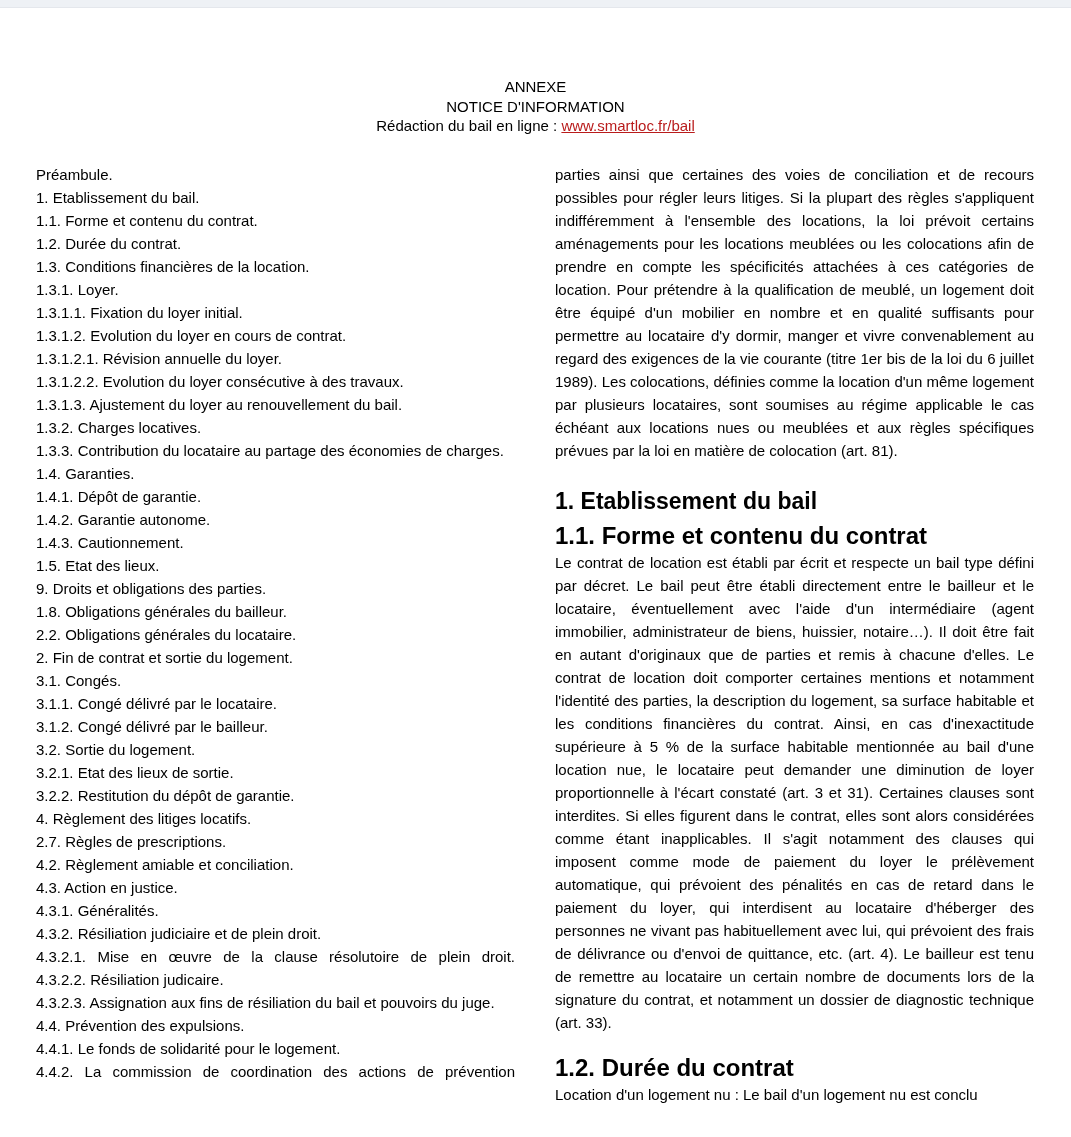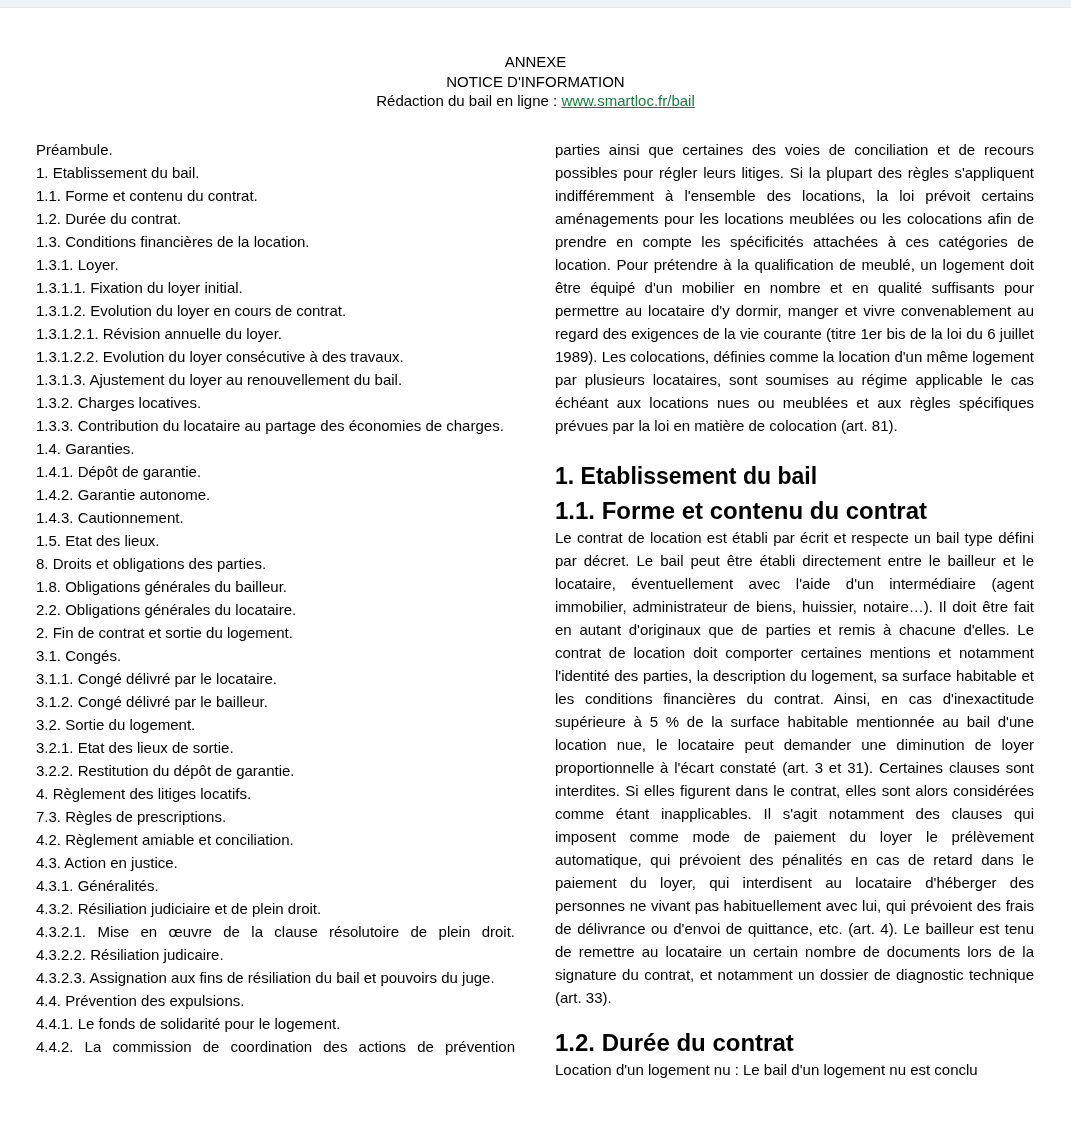--- a/index.html
+++ b/index.html
@@ -10,27 +10,27 @@
     background: #ffffff;
     color: #000000;
     font-family: "Liberation Sans", sans-serif;
   }
   .top-strip {
     height: 7px;
     background: #eef1f5;
     border-bottom: 1px solid #e4e7ec;
   }
   .doc-header {
-    margin-top: 44px;
+    margin-top: 69px;
     text-align: center;
     font-size: 15px;
     line-height: 19.5px;
   }
   .link {
-    color: #15803d;
+    color: #b91c1c;
     text-decoration: underline;
     cursor: pointer;
   }
   .columns {
     display: flex;
     gap: 40px;
     margin: 27px 37px 0 36px;
   }
   .col {
     flex: 1;
@@ -83,32 +83,32 @@
       <div class="toc-item">1.3.1.2.1. Révision annuelle du loyer.</div>
       <div class="toc-item">1.3.1.2.2. Evolution du loyer consécutive à des travaux.</div>
       <div class="toc-item">1.3.1.3. Ajustement du loyer au renouvellement du bail.</div>
       <div class="toc-item">1.3.2. Charges locatives.</div>
       <div class="toc-item">1.3.3. Contribution du locataire au partage des économies de charges.</div>
       <div class="toc-item">1.4. Garanties.</div>
       <div class="toc-item">1.4.1. Dépôt de garantie.</div>
       <div class="toc-item">1.4.2. Garantie autonome.</div>
       <div class="toc-item">1.4.3. Cautionnement.</div>
       <div class="toc-item">1.5. Etat des lieux.</div>
-      <div class="toc-item">8. Droits et obligations des parties.</div>
+      <div class="toc-item">9. Droits et obligations des parties.</div>
       <div class="toc-item">1.8. Obligations générales du bailleur.</div>
       <div class="toc-item">2.2. Obligations générales du locataire.</div>
       <div class="toc-item">2. Fin de contrat et sortie du logement.</div>
       <div class="toc-item">3.1. Congés.</div>
       <div class="toc-item">3.1.1. Congé délivré par le locataire.</div>
       <div class="toc-item">3.1.2. Congé délivré par le bailleur.</div>
       <div class="toc-item">3.2. Sortie du logement.</div>
       <div class="toc-item">3.2.1. Etat des lieux de sortie.</div>
       <div class="toc-item">3.2.2. Restitution du dépôt de garantie.</div>
       <div class="toc-item">4. Règlement des litiges locatifs.</div>
-      <div class="toc-item">7.3. Règles de prescriptions.</div>
+      <div class="toc-item">2.7. Règles de prescriptions.</div>
       <div class="toc-item">4.2. Règlement amiable et conciliation.</div>
       <div class="toc-item">4.3. Action en justice.</div>
       <div class="toc-item">4.3.1. Généralités.</div>
       <div class="toc-item">4.3.2. Résiliation judiciaire et de plein droit.</div>
       <div class="toc-item stretch">4.3.2.1. Mise en œuvre de la clause résolutoire de plein droit.</div>
       <div class="toc-item">4.3.2.2. Résiliation judicaire.</div>
       <div class="toc-item">4.3.2.3. Assignation aux fins de résiliation du bail et pouvoirs du juge.</div>
       <div class="toc-item">4.4. Prévention des expulsions.</div>
       <div class="toc-item">4.4.1. Le fonds de solidarité pour le logement.</div>
       <div class="toc-item stretch">4.4.2. La commission de coordination des actions de prévention</div>

